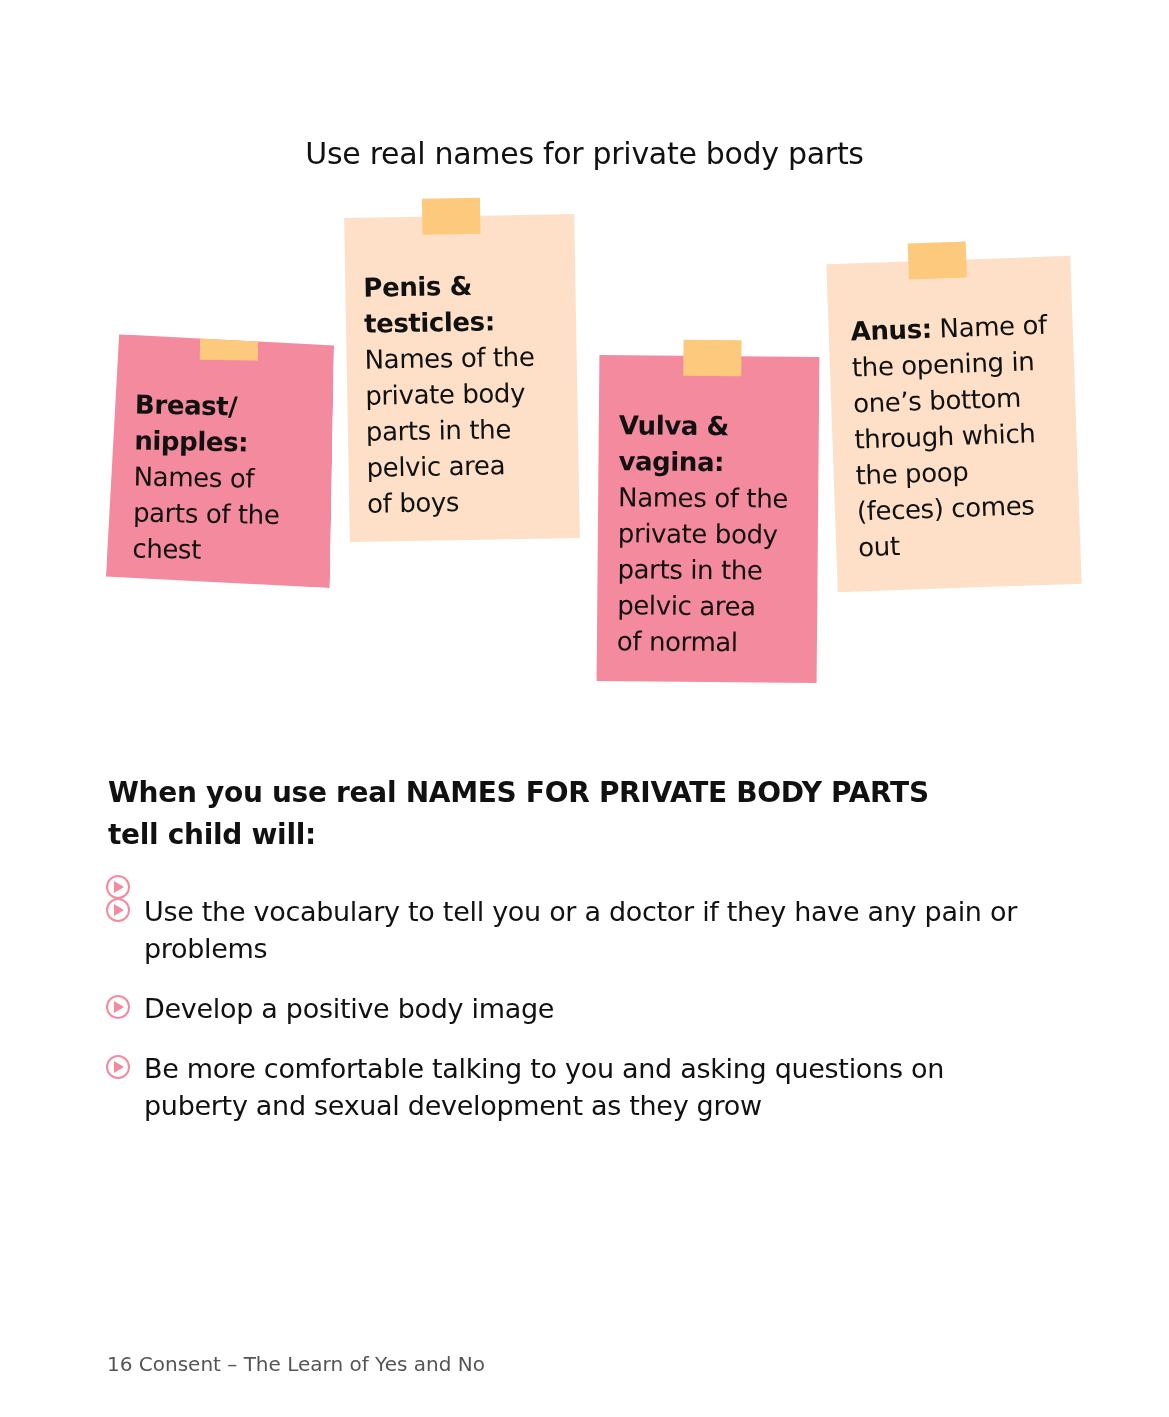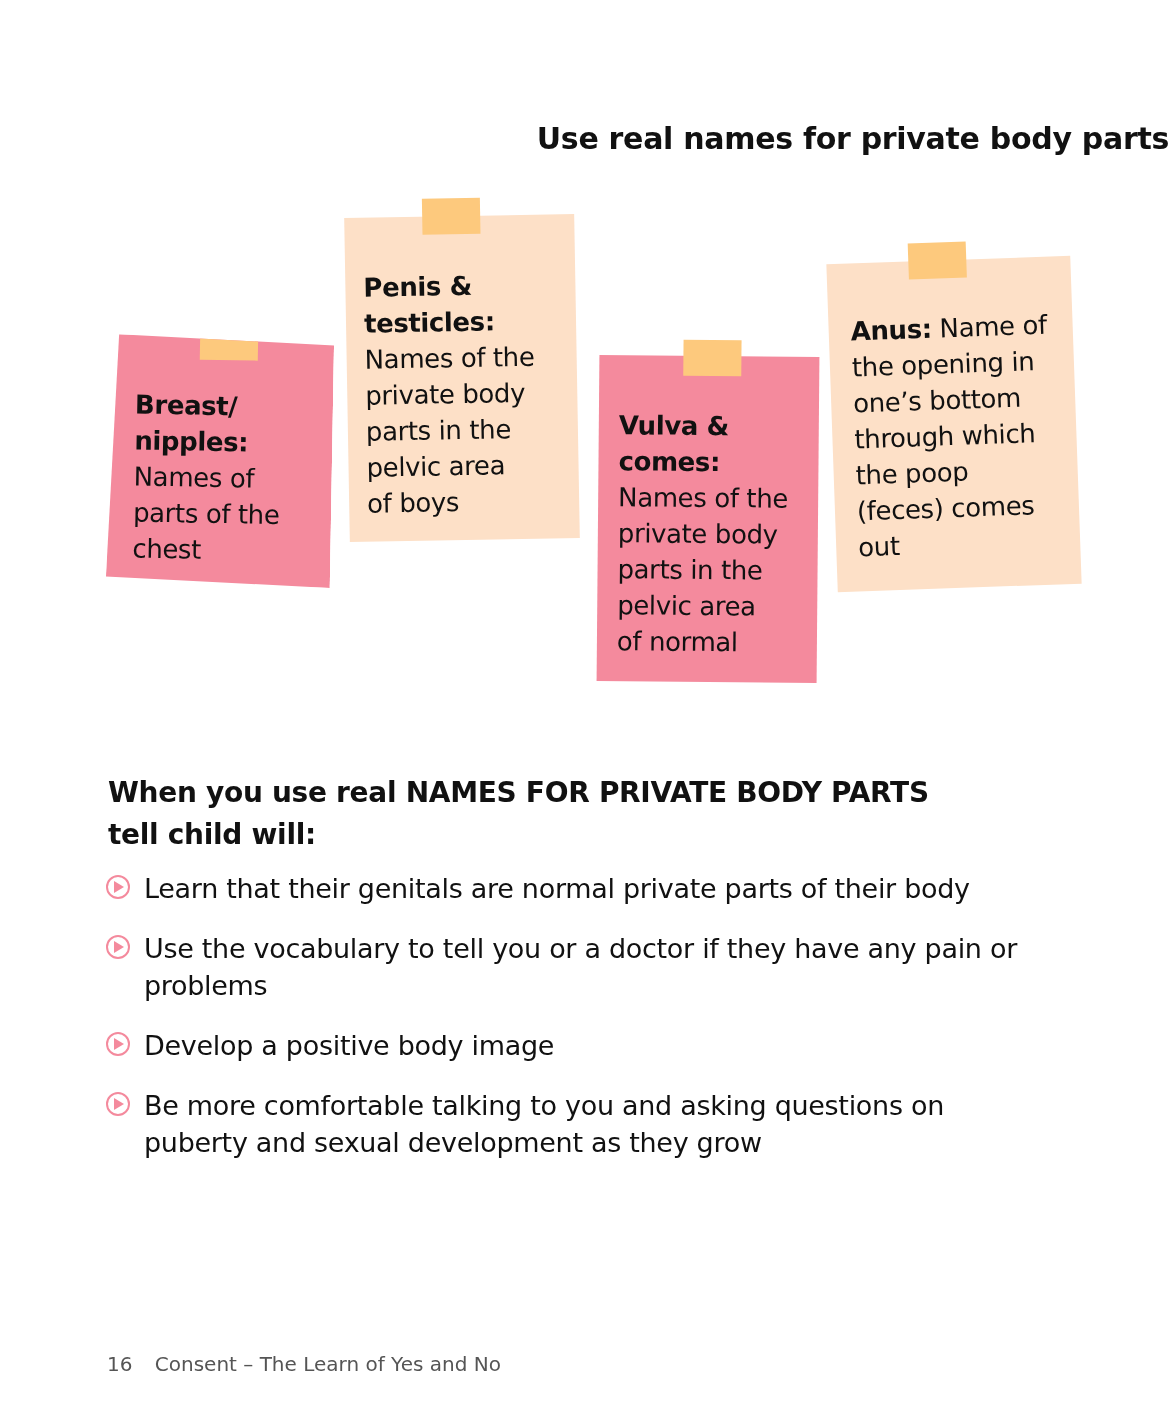--- a/index.html
+++ b/index.html
@@ -1,19 +1,19 @@
 <!DOCTYPE html>
 <html><head>
   <meta charset="utf-8">
   <style>
     html, body { margin: 0; padding: 0; background: #ffffff; }
     body { width: 1169px; height: 1417px; position: relative; overflow: hidden;
       font-family: "DejaVu Sans", sans-serif; color: #111; }
-    .title { position: absolute; left: 0; width: 1169px; top: 121px; text-align: right;
-      font-weight: bold; font-size: 30px; letter-spacing: -0.3px; }
+    .title { position: absolute; left: 0; width: 1169px; top: 136px; text-align: center;
+      font-weight: normal; font-size: 30px; letter-spacing: -0.3px; }
     .note { position: absolute; box-sizing: border-box; }
     .note .tape { position: absolute; width: 58px; height: 36px; background: #fdc97d; }
     .note .txt { position: absolute; font-size: 26px; line-height: 36px; letter-spacing: -0.4px; }
     .note .txt b { font-weight: bold; }
     .pink { background: #f48a9d; }
     .peach { background: #fde0c7; }
 
     .n1 { left: 108px; top: 336px; width: 224px; height: 250px; transform: rotate(1deg);
       clip-path: polygon(4% 0, 100% 3%, 100% 100%, 0 97%); }
     .n1 .txt { left: 26px; top: 52px; }
@@ -32,21 +32,21 @@
     .heading { position: absolute; left: 108px; top: 772px; width: 900px;
       font-weight: bold; font-size: 28px; line-height: 42px; letter-spacing: -0.3px; }
     .list { position: absolute; left: 106px; top: 870px; width: 920px; margin: 0; padding: 0; list-style: none; }
     .list li { position: relative; padding-left: 38px; font-size: 27px; line-height: 37px;
       margin-bottom: 23px; letter-spacing: -0.3px; }
     .bullet { position: absolute; left: 0; top: 5px; width: 24px; height: 24px; box-sizing: border-box;
       border: 2px solid #f48a9d; border-radius: 50%; }
     .bullet::after { content: ""; position: absolute; left: 6px; top: 4px; width: 0; height: 0;
       border-top: 6px solid transparent; border-bottom: 6px solid transparent; border-left: 10px solid #f48a9d; }
     .footer { position: absolute; left: 107px; top: 1352px; font-size: 20px; color: #555; }
-    .footer .pg { margin-right: 16px; }
+    .footer .pg { }
   </style>
 </head>
 <body>
 
 <div class="title">Use real names for private body parts</div>
 
 <div class="note pink n1">
   <div class="tape tape1"></div>
   <div class="txt">
     <b>Breast/</b><br>
@@ -67,21 +67,21 @@
     <span>parts in the</span><br>
     <span>pelvic area</span><br>
     <span>of boys</span>
   </div>
 </div>
 
 <div class="note pink n3">
   <div class="tape tape3"></div>
   <div class="txt">
     <b>Vulva &amp;</b><br>
-    <b>comes:</b><br>
+    <b>vagina:</b><br>
     <span>Names of the</span><br>
     <span>private body</span><br>
     <span>parts in the</span><br>
     <span>pelvic area</span><br>
     <span>of normal</span>
   </div>
 </div>
 
 <div class="note peach n4">
   <div class="tape tape4"></div>
@@ -95,21 +95,21 @@
     <span>out</span>
   </div>
 </div>
 
 <div class="heading">
   <span>When you use real NAMES FOR PRIVATE BODY PARTS</span><br>
   <span>tell child will:</span>
 </div>
 
 <ul class="list">
-  <li><span class="bullet"></span><span>Learn that their genitals are normal private parts of their body</span></li>
+  <li><span class="bullet"></span></li>
   <li><span class="bullet"></span><span>Use the vocabulary to tell you or a doctor if they have any pain or problems</span></li>
   <li><span class="bullet"></span><span>Develop a positive body image</span></li>
   <li><span class="bullet"></span><span>Be more comfortable talking to you and asking questions on puberty and sexual development as they grow</span></li>
 </ul>
 
 <div class="footer">
   <span class="pg">16</span>
   <span>Consent – The Learn of Yes and No</span>
 </div>
 

